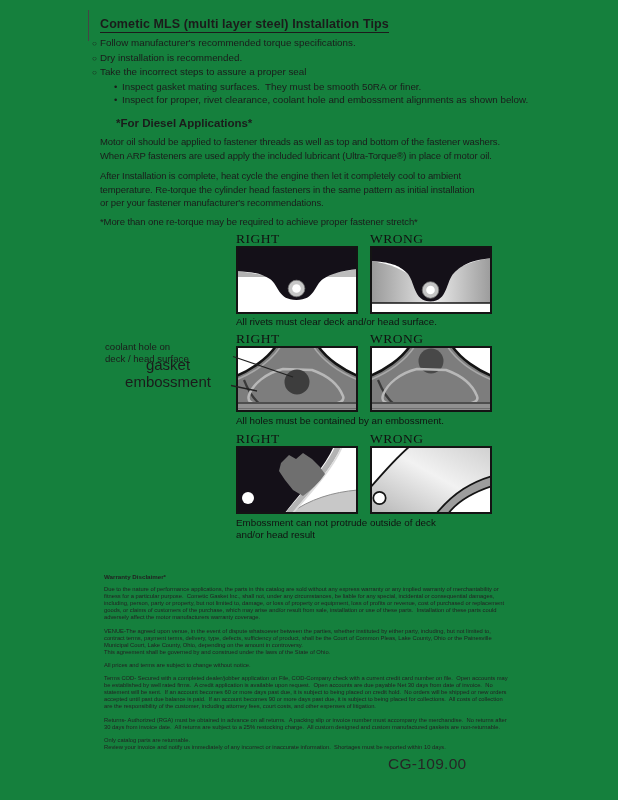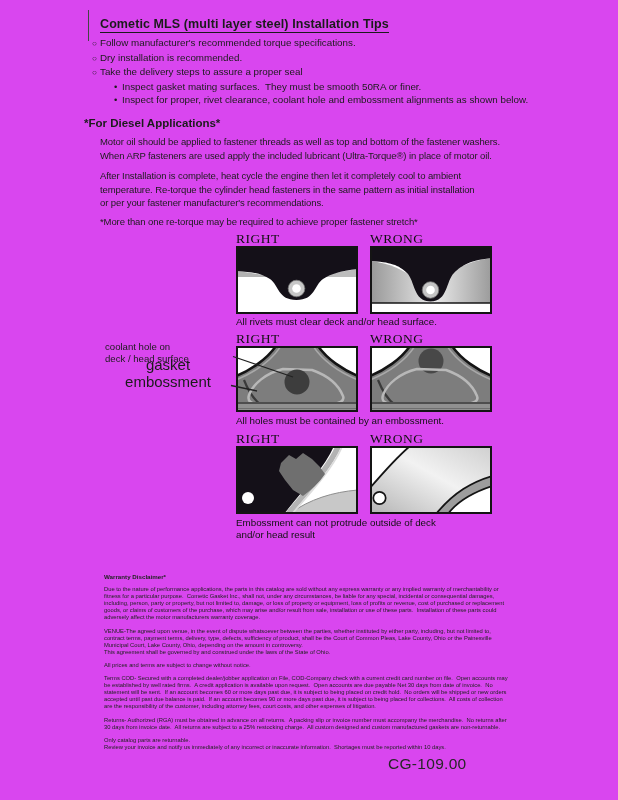--- a/index.html
+++ b/index.html
@@ -1,27 +1,27 @@
 <!DOCTYPE html>
 <html><head>
 <meta charset="utf-8">
 <style>
   html,body{margin:0;padding:0;background:#e8e8e8;}
-  #page{position:relative;width:618px;height:800px;background:#d946ef;overflow:hidden;
+  #page{position:relative;width:618px;height:800px;background:#15803d;overflow:hidden;
         font-family:"Liberation Sans", sans-serif;color:#1b1b1b;}
   .pre{white-space:pre-wrap;}
   #edge-tick{position:absolute;left:88px;top:10px;width:1px;height:31px;background:#444;}
   #doc-title{position:absolute;left:100px;top:17px;font-size:12.5px;font-weight:bold;
              border-bottom:1.5px solid #1b1b1b;padding-bottom:1px;letter-spacing:0.1px;}
   #tips-list{position:absolute;left:92px;top:36px;font-size:9.8px;line-height:13.5px;width:470px;}
   .tip-row{display:flex;align-items:baseline;}
   .tip-row .mk{width:8px;flex:0 0 8px;font-size:8px;}
   .tip-row.sub{padding-left:22px;}
   .tip-row.sub .mk{font-size:9.5px;}
-  #diesel-heading{position:absolute;left:84px;top:117px;font-size:11.5px;font-weight:bold;}
+  #diesel-heading{position:absolute;left:116px;top:117px;font-size:11.5px;font-weight:bold;}
   .bodyp{position:absolute;left:100px;width:470px;font-size:9.5px;line-height:13.6px;letter-spacing:-0.1px;}
   #diesel-p1{top:135px;}
   #diesel-p2{top:169px;}
   #diesel-p3{top:215px;}
   .rw-label{position:absolute;width:122px;text-align:left;font-size:13.5px;letter-spacing:0.5px;color:#111;font-family:Liberation Serif, serif;}
   .dbox{position:absolute;width:122px;}
   .caption{position:absolute;left:236px;font-size:9.8px;line-height:11.5px;color:#111;}
   #coolant-label{position:absolute;left:105px;top:341px;width:127px;text-align:left;
                  font-size:9.6px;line-height:11.5px;}
   #embossment-label{position:absolute;left:105px;top:356px;width:126px;text-align:center;font-size:15px;}
@@ -44,21 +44,21 @@
     <div class="tip-row">
       <span class="mk">○</span>
       <span class="pre">Follow manufacturer's recommended torque specifications.</span>
     </div>
     <div class="tip-row">
       <span class="mk">○</span>
       <span class="pre">Dry installation is recommended.</span>
     </div>
     <div class="tip-row">
       <span class="mk">○</span>
-      <span class="pre">Take the delivery steps to assure a proper seal</span>
+      <span class="pre">Take the incorrect steps to assure a proper seal</span>
     </div>
     <div class="tip-row sub">
       <span class="mk">•</span>
       <span class="pre">Inspect gasket mating surfaces.  They must be smooth 50RA or finer.</span>
     </div>
     <div class="tip-row sub">
       <span class="mk">•</span>
       <span class="pre">Inspect for proper, rivet clearance, coolant hole and embossment alignments as shown below.</span>
     </div>
   </div>

